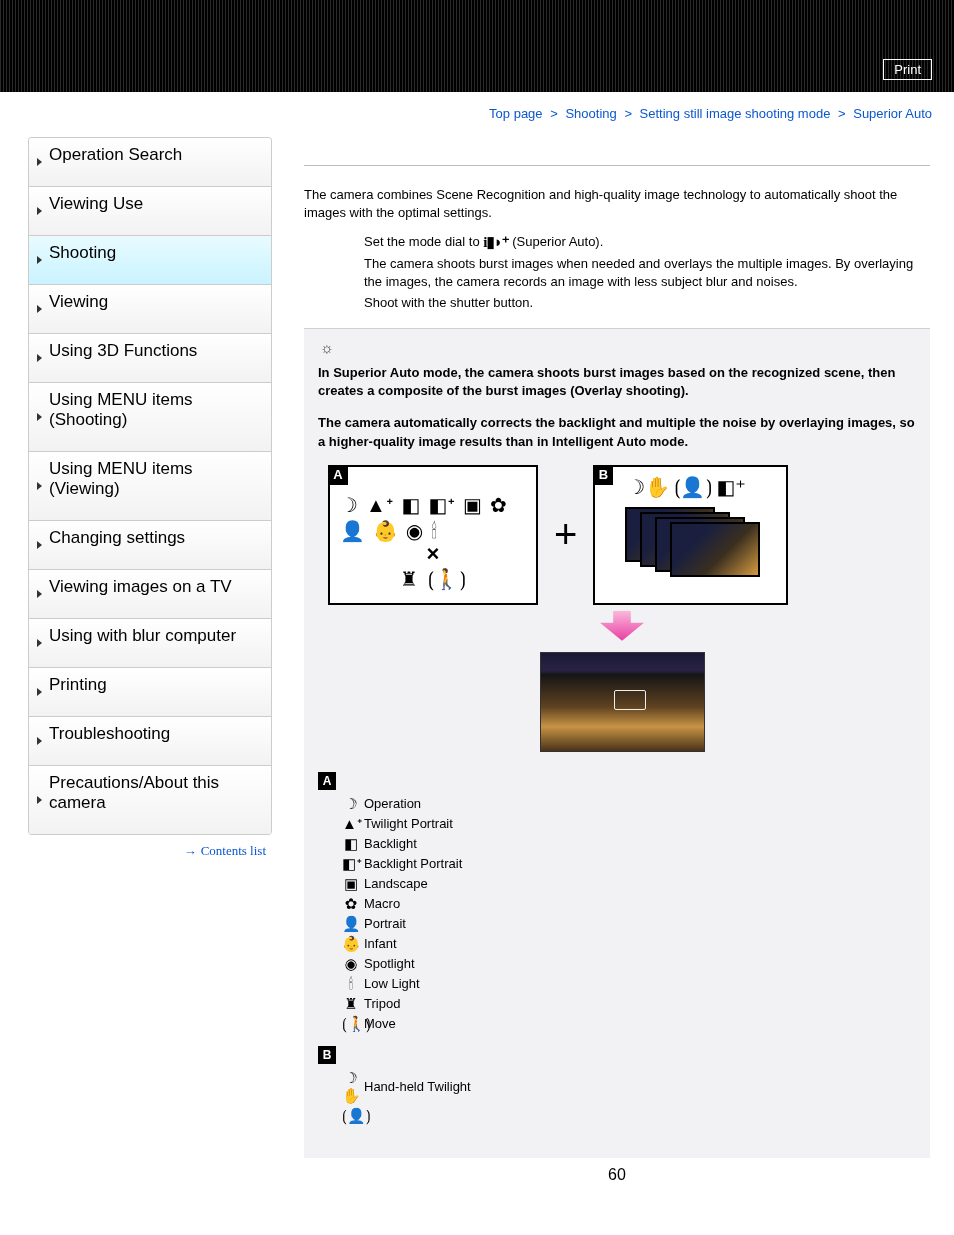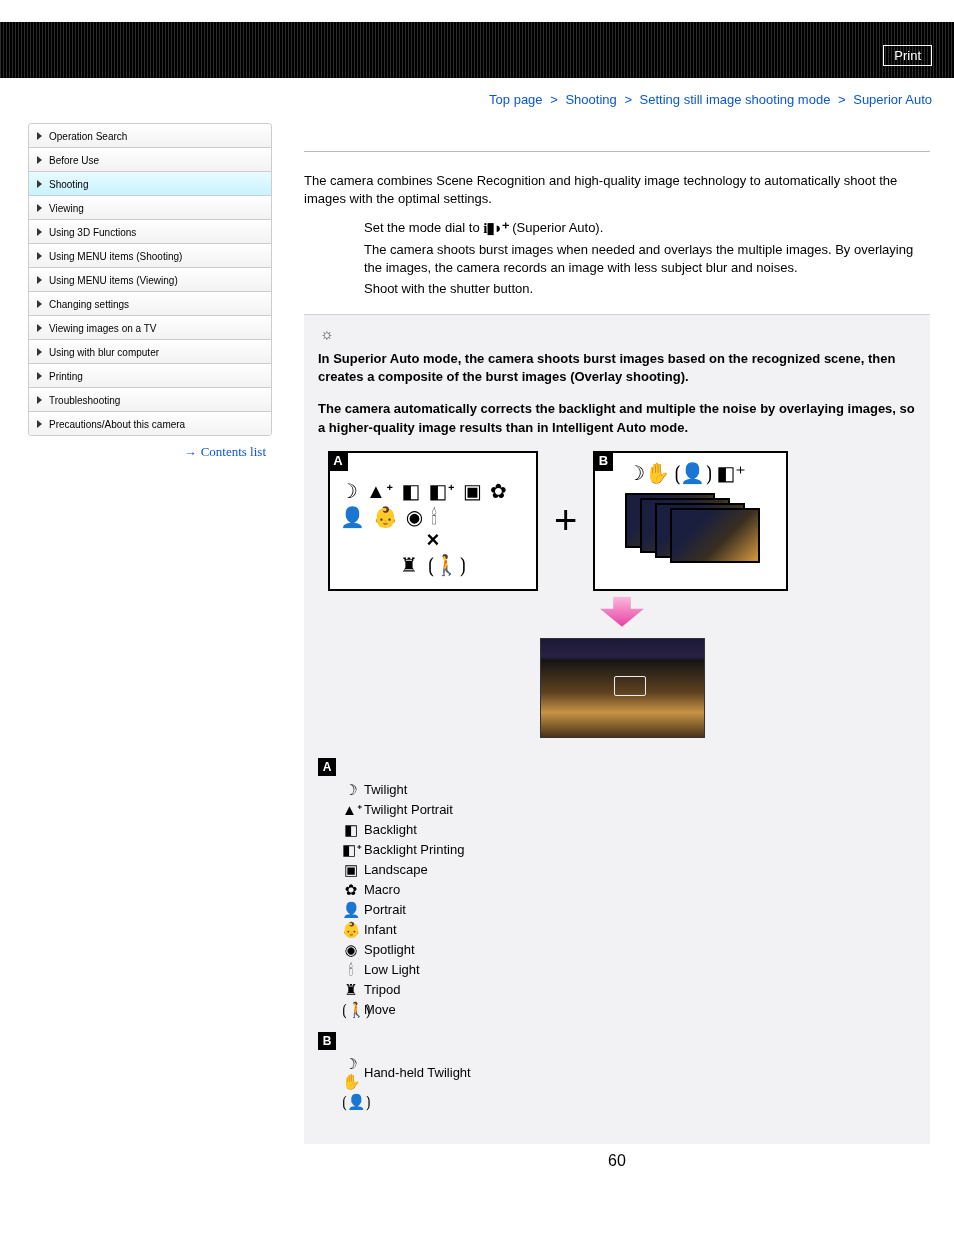--- a/index.html
+++ b/index.html
@@ -1,45 +1,44 @@
 <!DOCTYPE html>
 <html><head>
 <meta charset="utf-8">
 <style>
   * { box-sizing: border-box; margin: 0; padding: 0; }
   body { font-family: Arial, Helvetica, sans-serif; font-size: 13px; color: #000; background: #fff; width: 954px; }
   .header-bar {
-    height: 56px;
+    height: 92px;
     background: repeating-linear-gradient(90deg,#1a1a1a 0,#1a1a1a 2px,#333 2px,#333 4px);
     background-image: linear-gradient(#000,#2e2e2e 60%, #444);
     position: relative;
     background: #000;
     background-image: repeating-linear-gradient(90deg,#333 0,#333 1px,#000 1px,#000 3px), linear-gradient(#111,#333);
     background-blend-mode: overlay;
-    margin-top: 22px;
   }
   .header-bar::before{
     content:"";
     position:absolute; inset:0;
     background: repeating-linear-gradient(90deg,#555 0,#555 1px,transparent 1px, transparent 3px);
     opacity:0.5;
   }
   .print-btn {
     position: absolute; right: 22px; bottom: 12px;
     border: 1px solid #fff; color: #fff; padding: 2px 10px;
     font-size: 13px; cursor: pointer;
   }
   .breadcrumb { text-align: right; padding: 14px 22px 4px 0; font-size: 13px; }
   .breadcrumb a { color: #0b57d0; text-decoration: none; }
   .breadcrumb span.sep { color: #0b57d0; margin: 0 4px; }
   .container { display: flex; }
   .sidebar { width: 272px; padding: 12px 0 0 28px; }
   .nav { list-style: none; border: 1px solid #ccc; border-bottom: none; border-radius: 4px; overflow: hidden;
          background: linear-gradient(#fdfdfd,#eee);}
-  .nav li { border-bottom: 1px solid #ccc; padding: 7px 10px 5px 20px; position: relative; font-size: 10px; cursor:pointer;
+  .nav li { border-bottom: 1px solid #ccc; padding: 7px 10px 21px 20px; position: relative; font-size: 17px; cursor:pointer;
             background: linear-gradient(#fff,#f2f2f2);}
   .nav li.active { background: linear-gradient(#e8fbff,#c9f3ff); }
   .nav li::before {
     content: ""; position: absolute; left: 8px; top: 50%; transform: translateY(-50%);
     width:0;height:0;border-top:4px solid transparent;border-bottom:4px solid transparent;border-left:5px solid #333;
   }
   .contents-link { text-align: right; padding: 8px 6px 0 0; }
   .contents-link a { color: #0b57d0; text-decoration: none; font-size: 13px; font-family: Liberation Serif, serif;}
   .contents-link .arrow { color:#0b57d0; font-weight:bold; margin-right:4px;}
   .main { flex: 1; padding: 40px 24px 20px 32px; }
@@ -99,21 +98,21 @@
   <span class="sep">&gt;</span>
   <a href="#">Setting still image shooting mode</a>
   <span class="sep">&gt;</span>
   <a href="#">Superior Auto</a>
 </div>
 
 <div class="container">
   <aside class="sidebar">
     <ul class="nav">
       <li>Operation Search</li>
-      <li>Before Use</li>
+      <li>Viewing Use</li>
       <li class="active">Shooting</li>
       <li>Viewing</li>
       <li>Using 3D Functions</li>
       <li>Using MENU items (Shooting)</li>
       <li>Using MENU items (Viewing)</li>
       <li>Changing settings</li>
       <li>Viewing images on a TV</li>
       <li>Using with blur computer</li>
       <li>Printing</li>
       <li>Troubleshooting</li>
@@ -186,33 +185,33 @@
         <div style="text-align:center;">
           <div class="result-img"></div>
         </div>
       </div>
 
       <div class="legends">
         <div class="legend-label">A</div>
         <ul class="legend-list">
           <li>
               <span class="li-icon">☽</span>
-              <span>Twilight</span>
+              <span>Operation</span>
             </li>
           <li>
               <span class="li-icon">▲ᐩ</span>
               <span>Twilight Portrait</span>
             </li>
           <li>
               <span class="li-icon">◧</span>
               <span>Backlight</span>
             </li>
           <li>
               <span class="li-icon">◧ᐩ</span>
-              <span>Backlight Printing</span>
+              <span>Backlight Portrait</span>
             </li>
           <li>
               <span class="li-icon">▣</span>
               <span>Landscape</span>
             </li>
           <li>
               <span class="li-icon">✿</span>
               <span>Macro</span>
             </li>
           <li>

